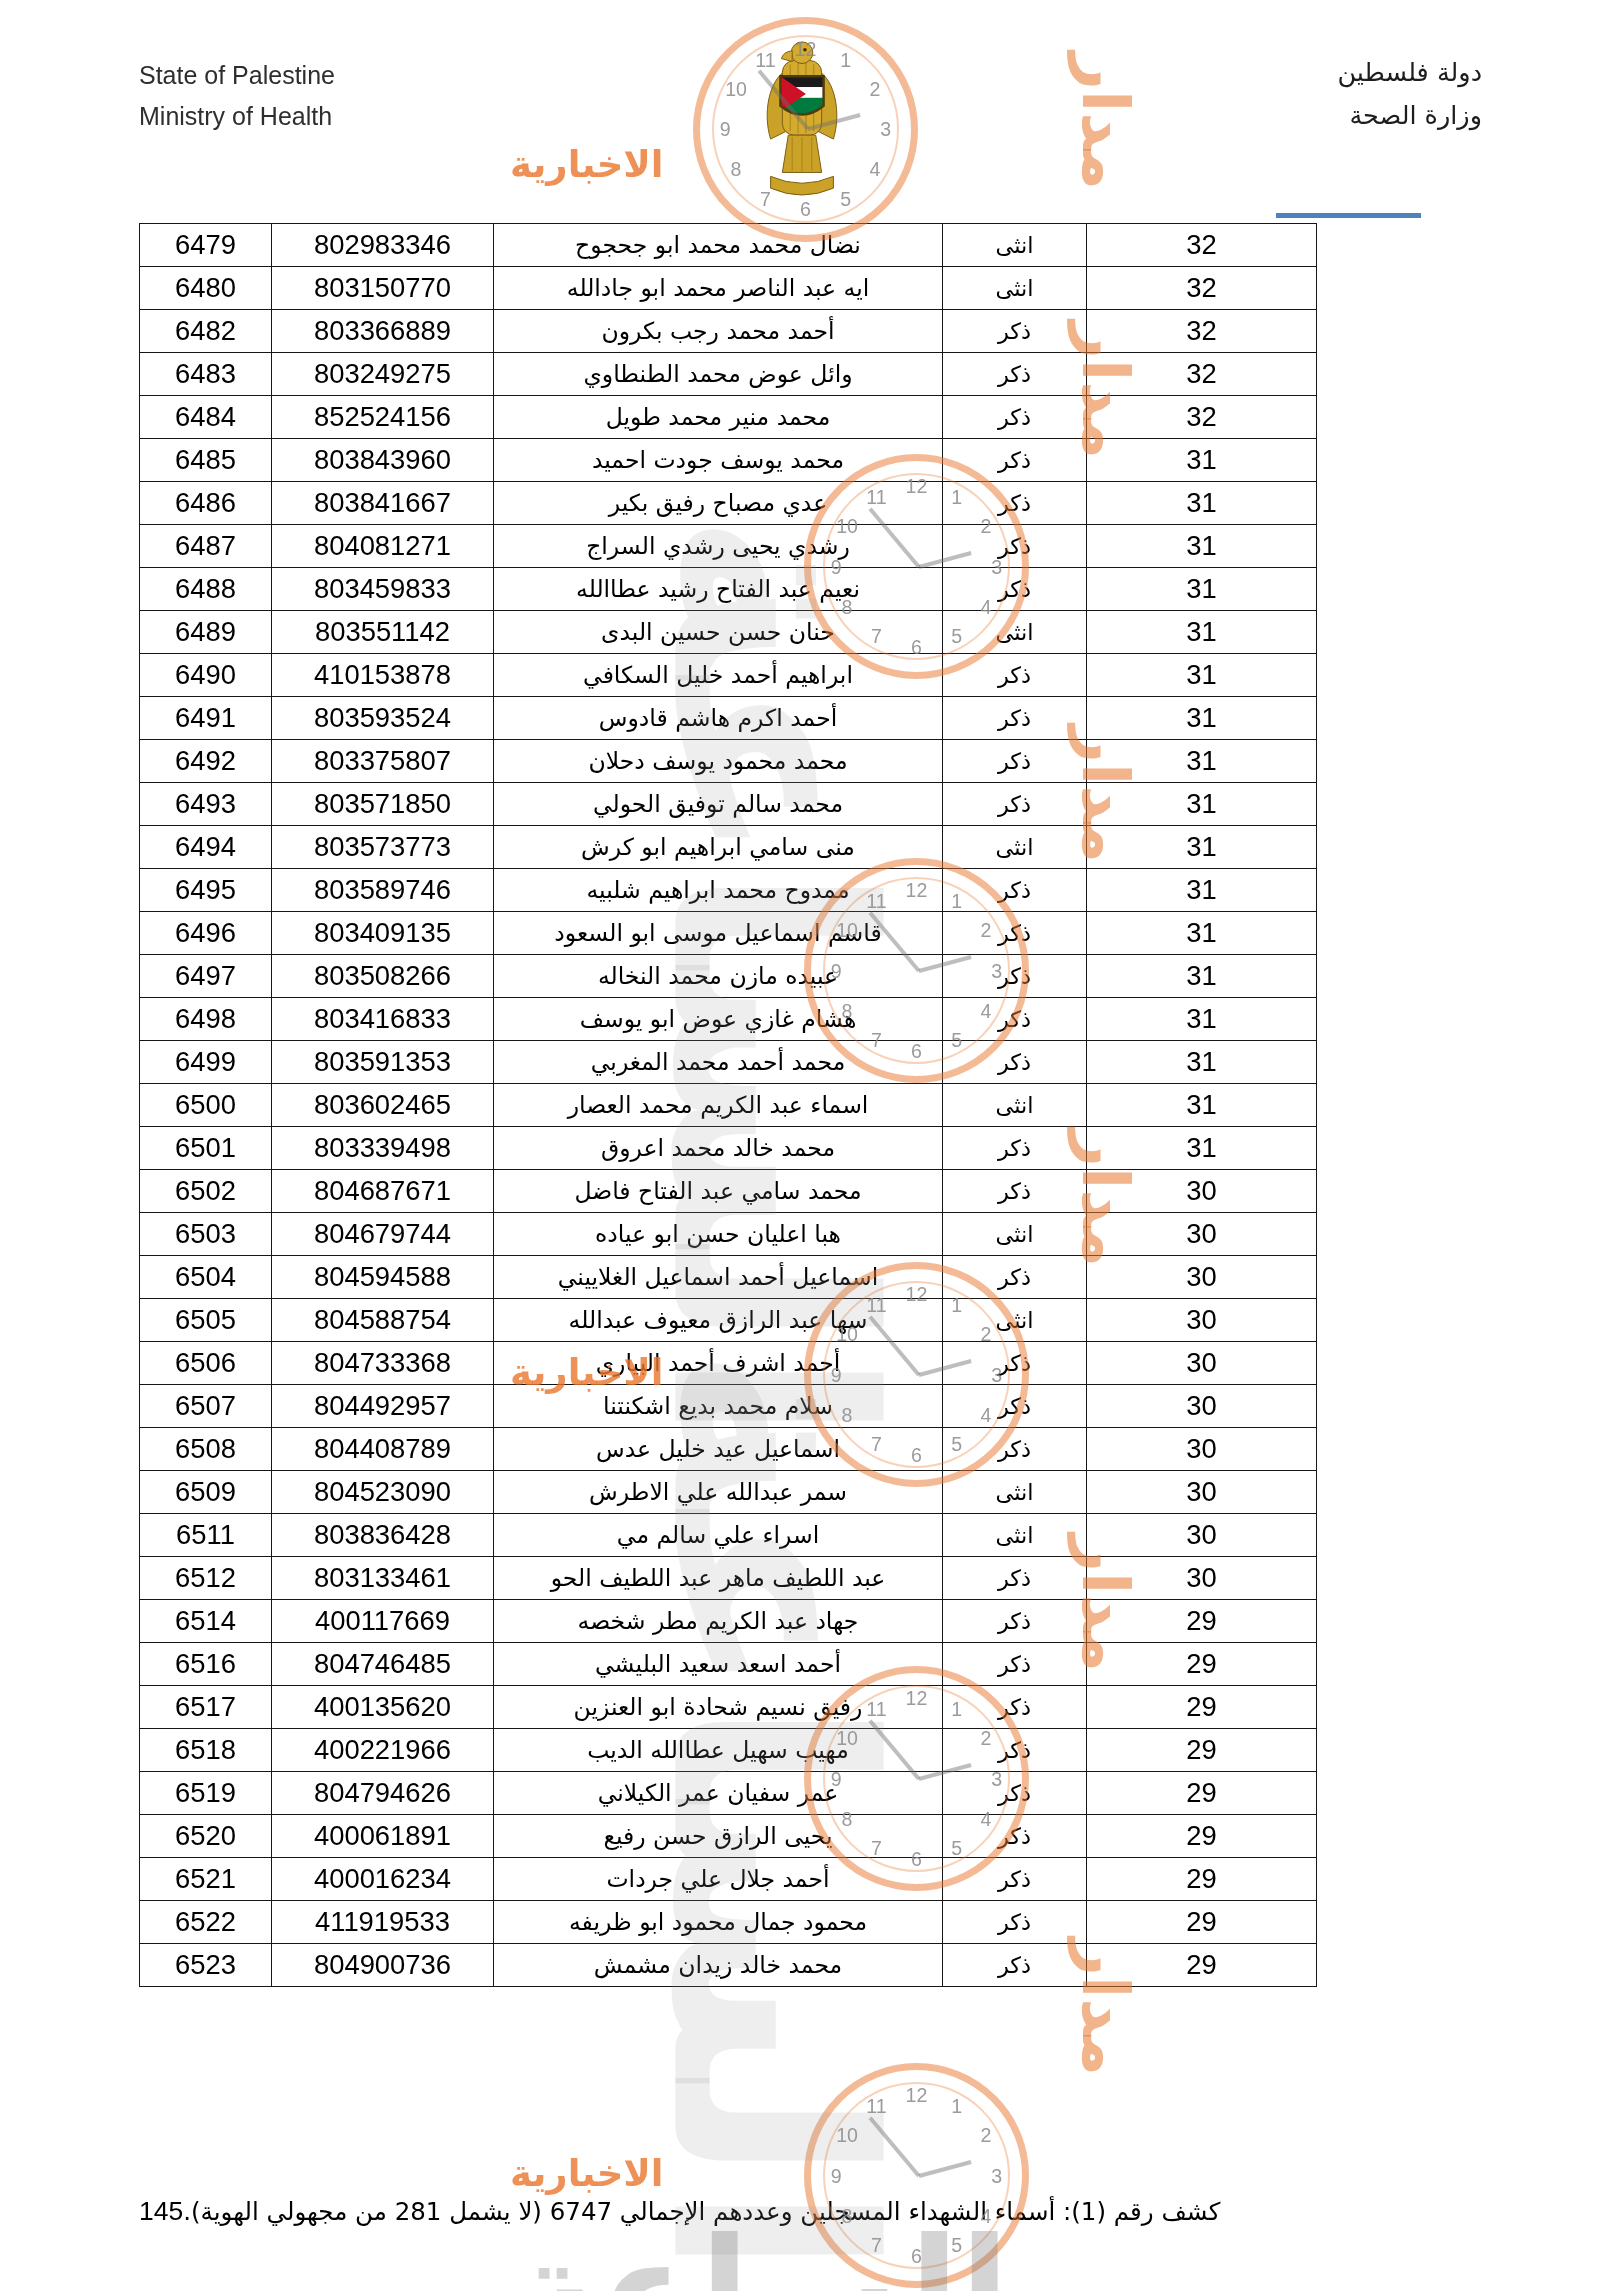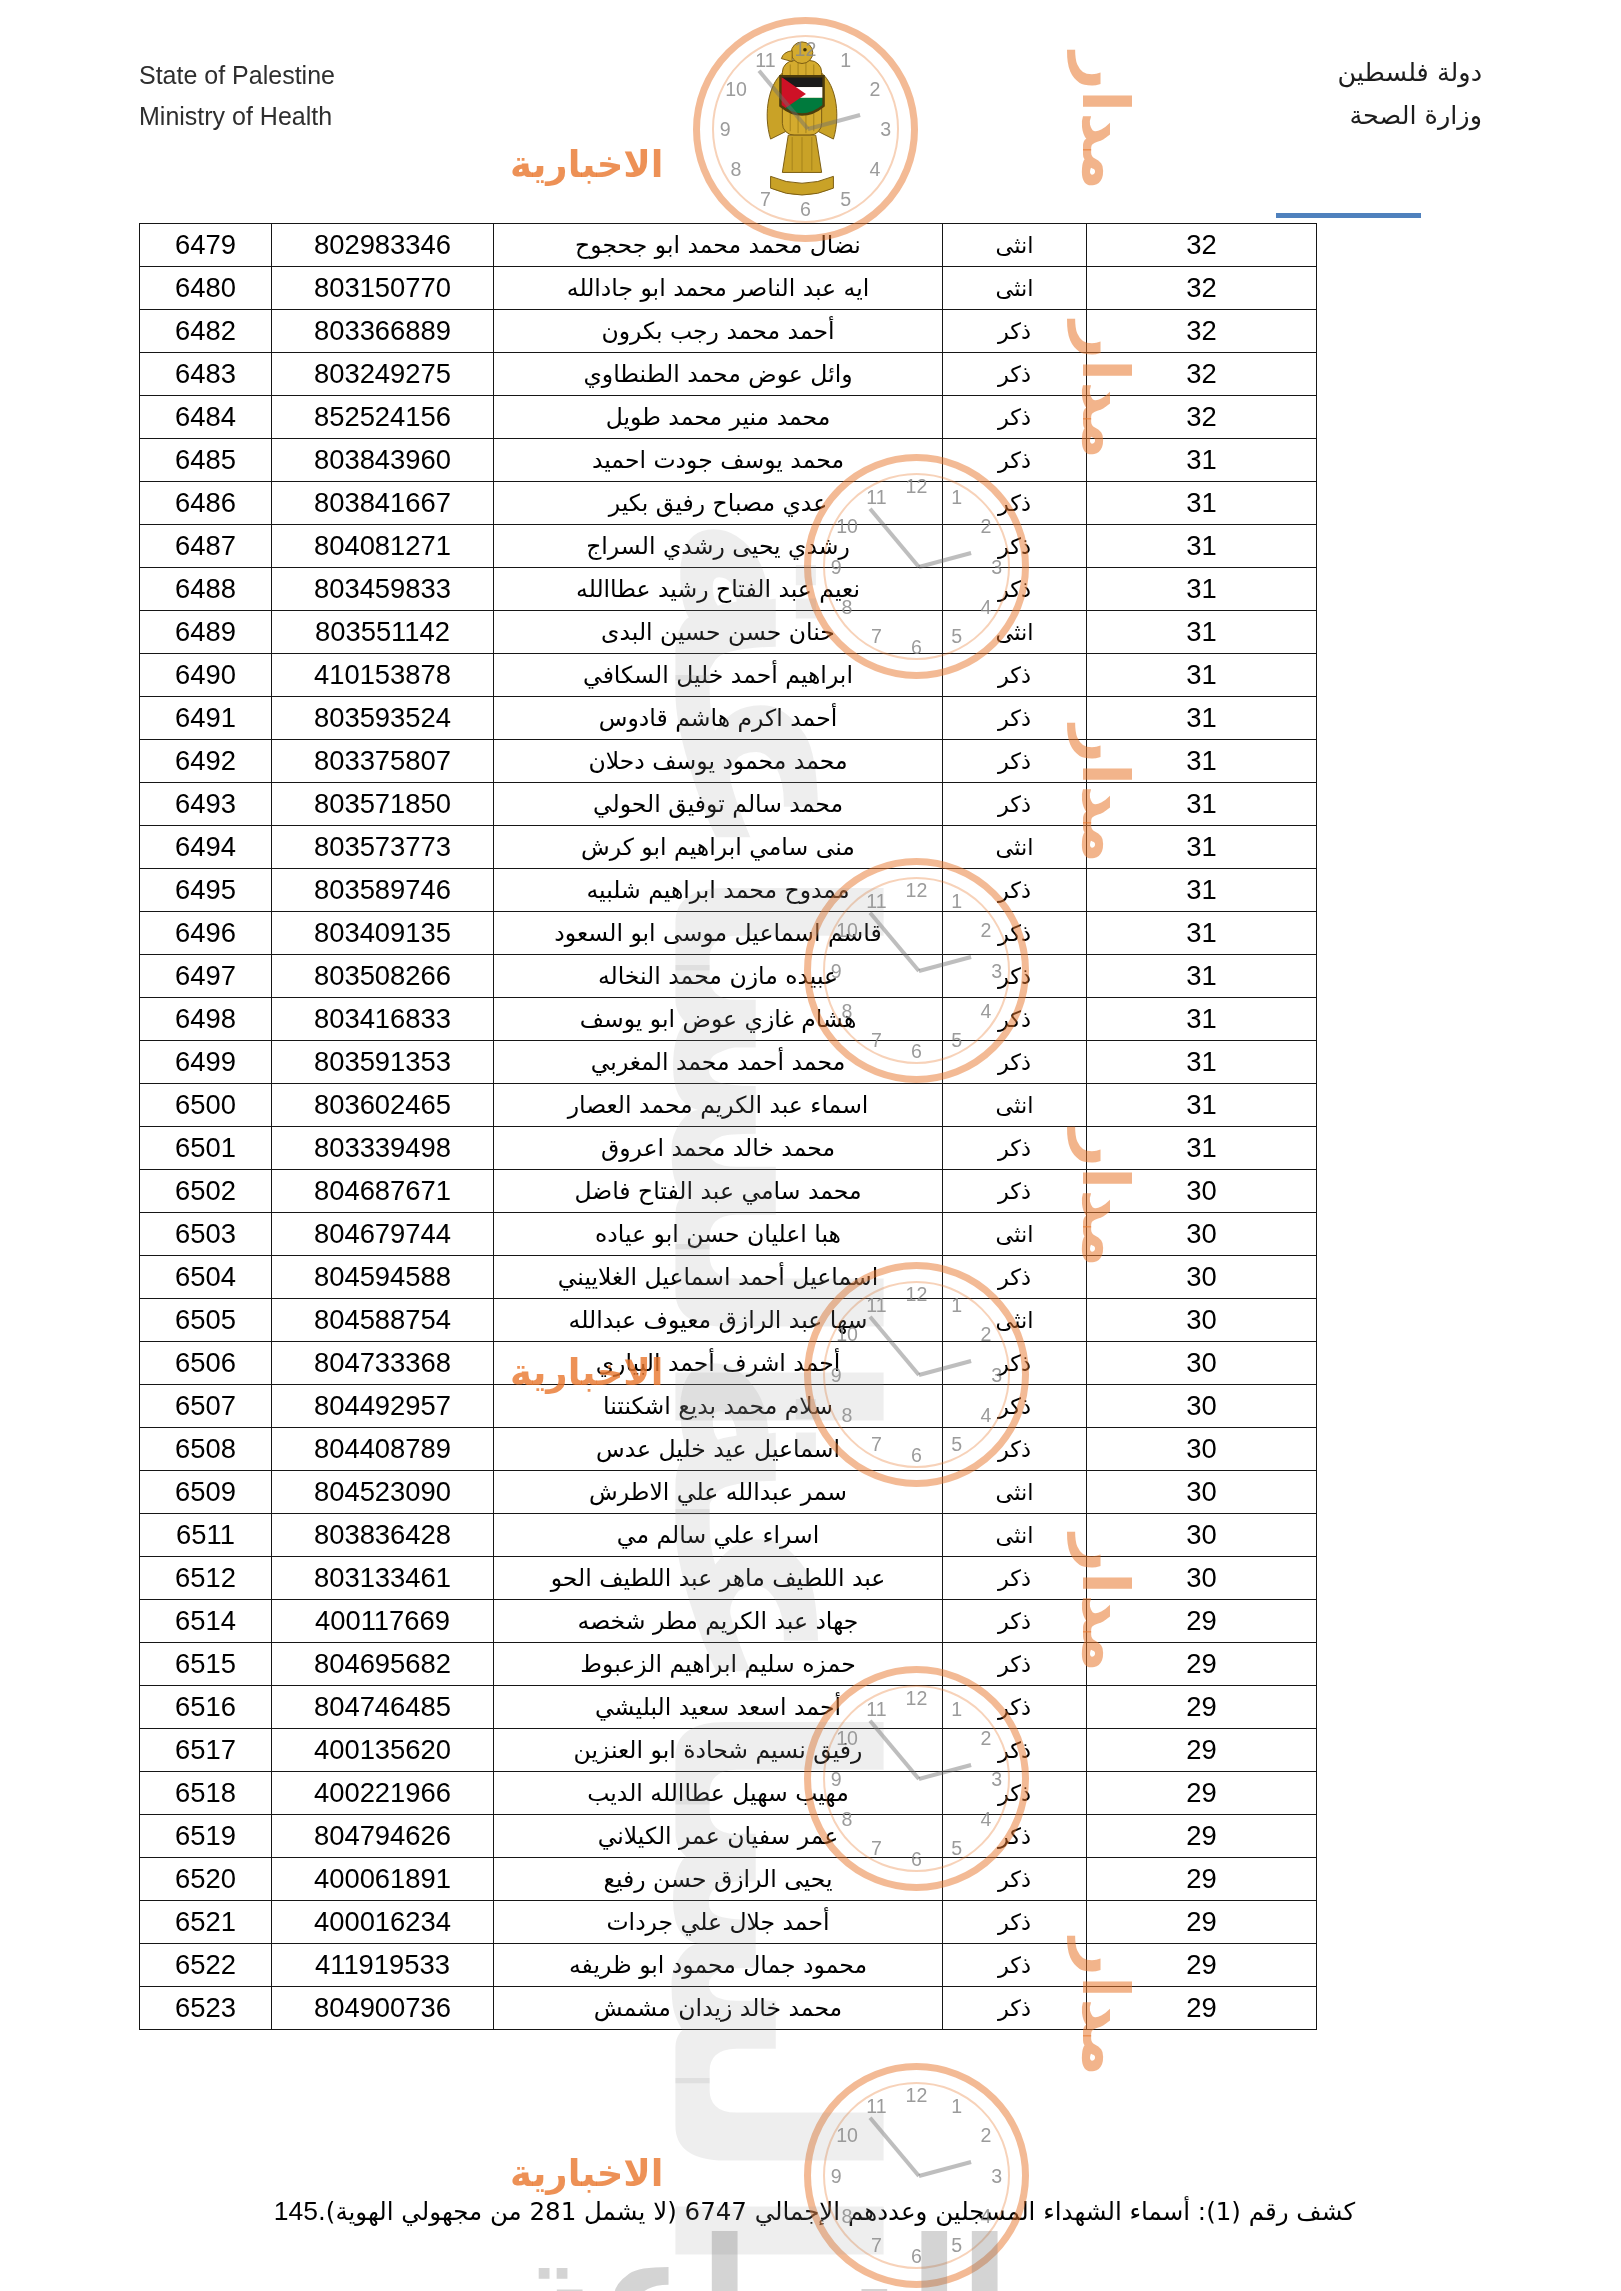--- a/index.html
+++ b/index.html
@@ -20,21 +20,21 @@
   .roster { position:absolute; left:139px; top:223px; width:1177px;
             border-collapse:collapse; table-layout:fixed; }
   .roster td { border:1px solid #161616; height:43px; padding:0 5.9px; text-align:center;
                vertical-align:middle; white-space:nowrap; overflow:hidden; }
   .serial-cell, .id-cell, .age-cell { font-family:"Liberation Sans",sans-serif; font-size:27.4px; }
   .name-cell   { font-family:"DejaVu Sans",sans-serif; font-size:23.5px; }
   .gender-cell { font-family:"DejaVu Sans",sans-serif; font-size:22.5px; }
 
   
   .footer { position:absolute; left:139px; right:131px; top:2196px;
-            display:flex; justify-content:center; align-items:baseline; }
+            display:flex; justify-content:flex-start; align-items:baseline; }
   .page-num { font-size:26.5px; }
   .footer-caption { direction:rtl; font-family:"DejaVu Sans",sans-serif; font-size:24.5px; }
 
   
   .wm { position:absolute; inset:0; pointer-events:none; z-index:5; }
   .wm-clock { position:absolute; width:225px; height:225px; border-radius:50%;
               border:7.8px solid rgba(232,118,44,.5); }
   .wm-clock::before { content:""; position:absolute; inset:11.8px; border-radius:50%;
                       border:2.9px solid rgba(232,118,44,.33); }
   .clock-num { position:absolute; transform:translate(-50%,-50%);
@@ -343,27 +343,20 @@
           <td class="serial-cell">6512</td>
           <td class="id-cell">803133461</td>
           <td class="name-cell" dir="rtl">عبد اللطيف ماهر عبد اللطيف الحو</td>
           <td class="gender-cell" dir="rtl">ذكر</td>
           <td class="age-cell">30</td>
         </tr>
         <tr>
           <td class="serial-cell">6514</td>
           <td class="id-cell">400117669</td>
           <td class="name-cell" dir="rtl">جهاد عبد الكريم مطر شخصه</td>
-          <td class="gender-cell" dir="rtl">ذكر</td>
-          <td class="age-cell">29</td>
-        </tr>
-        <tr>
-          <td class="serial-cell">6515</td>
-          <td class="id-cell">804695682</td>
-          <td class="name-cell" dir="rtl">حمزه سليم ابراهيم الزعبوط</td>
           <td class="gender-cell" dir="rtl">ذكر</td>
           <td class="age-cell">29</td>
         </tr>
         <tr>
           <td class="serial-cell">6516</td>
           <td class="id-cell">804746485</td>
           <td class="name-cell" dir="rtl">أحمد اسعد سعيد البليشي</td>
           <td class="gender-cell" dir="rtl">ذكر</td>
           <td class="age-cell">29</td>
         </tr>

